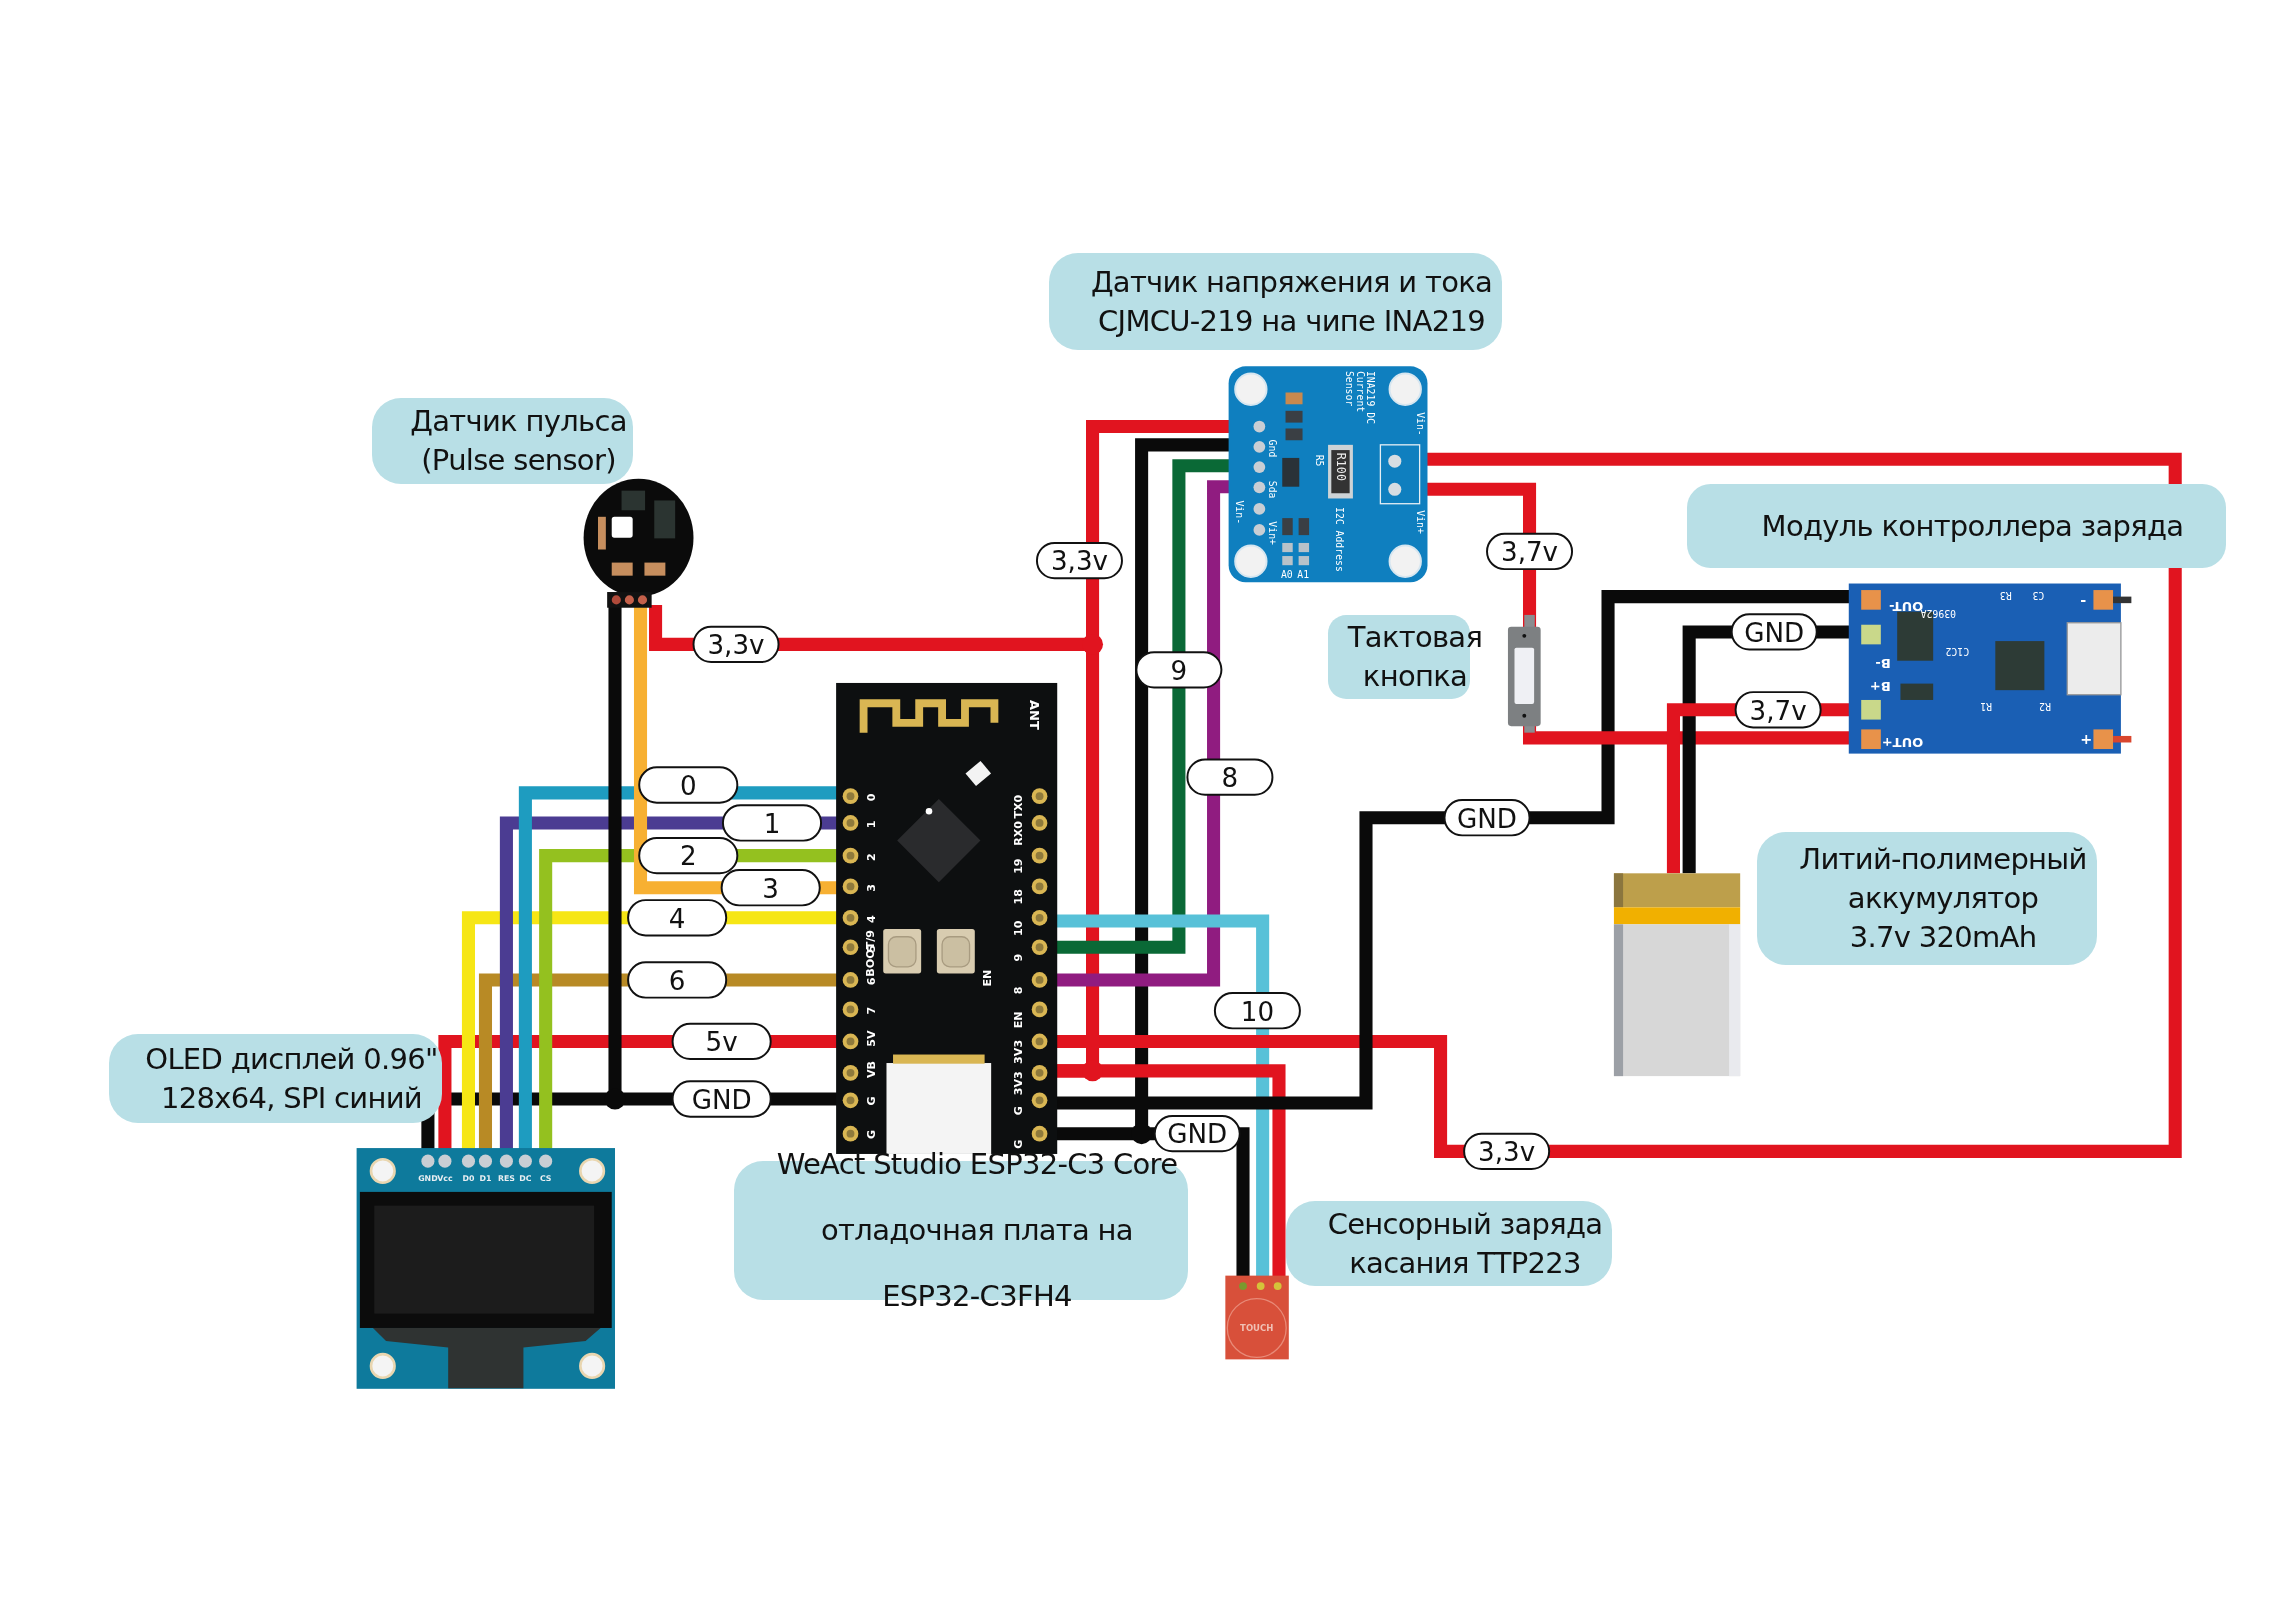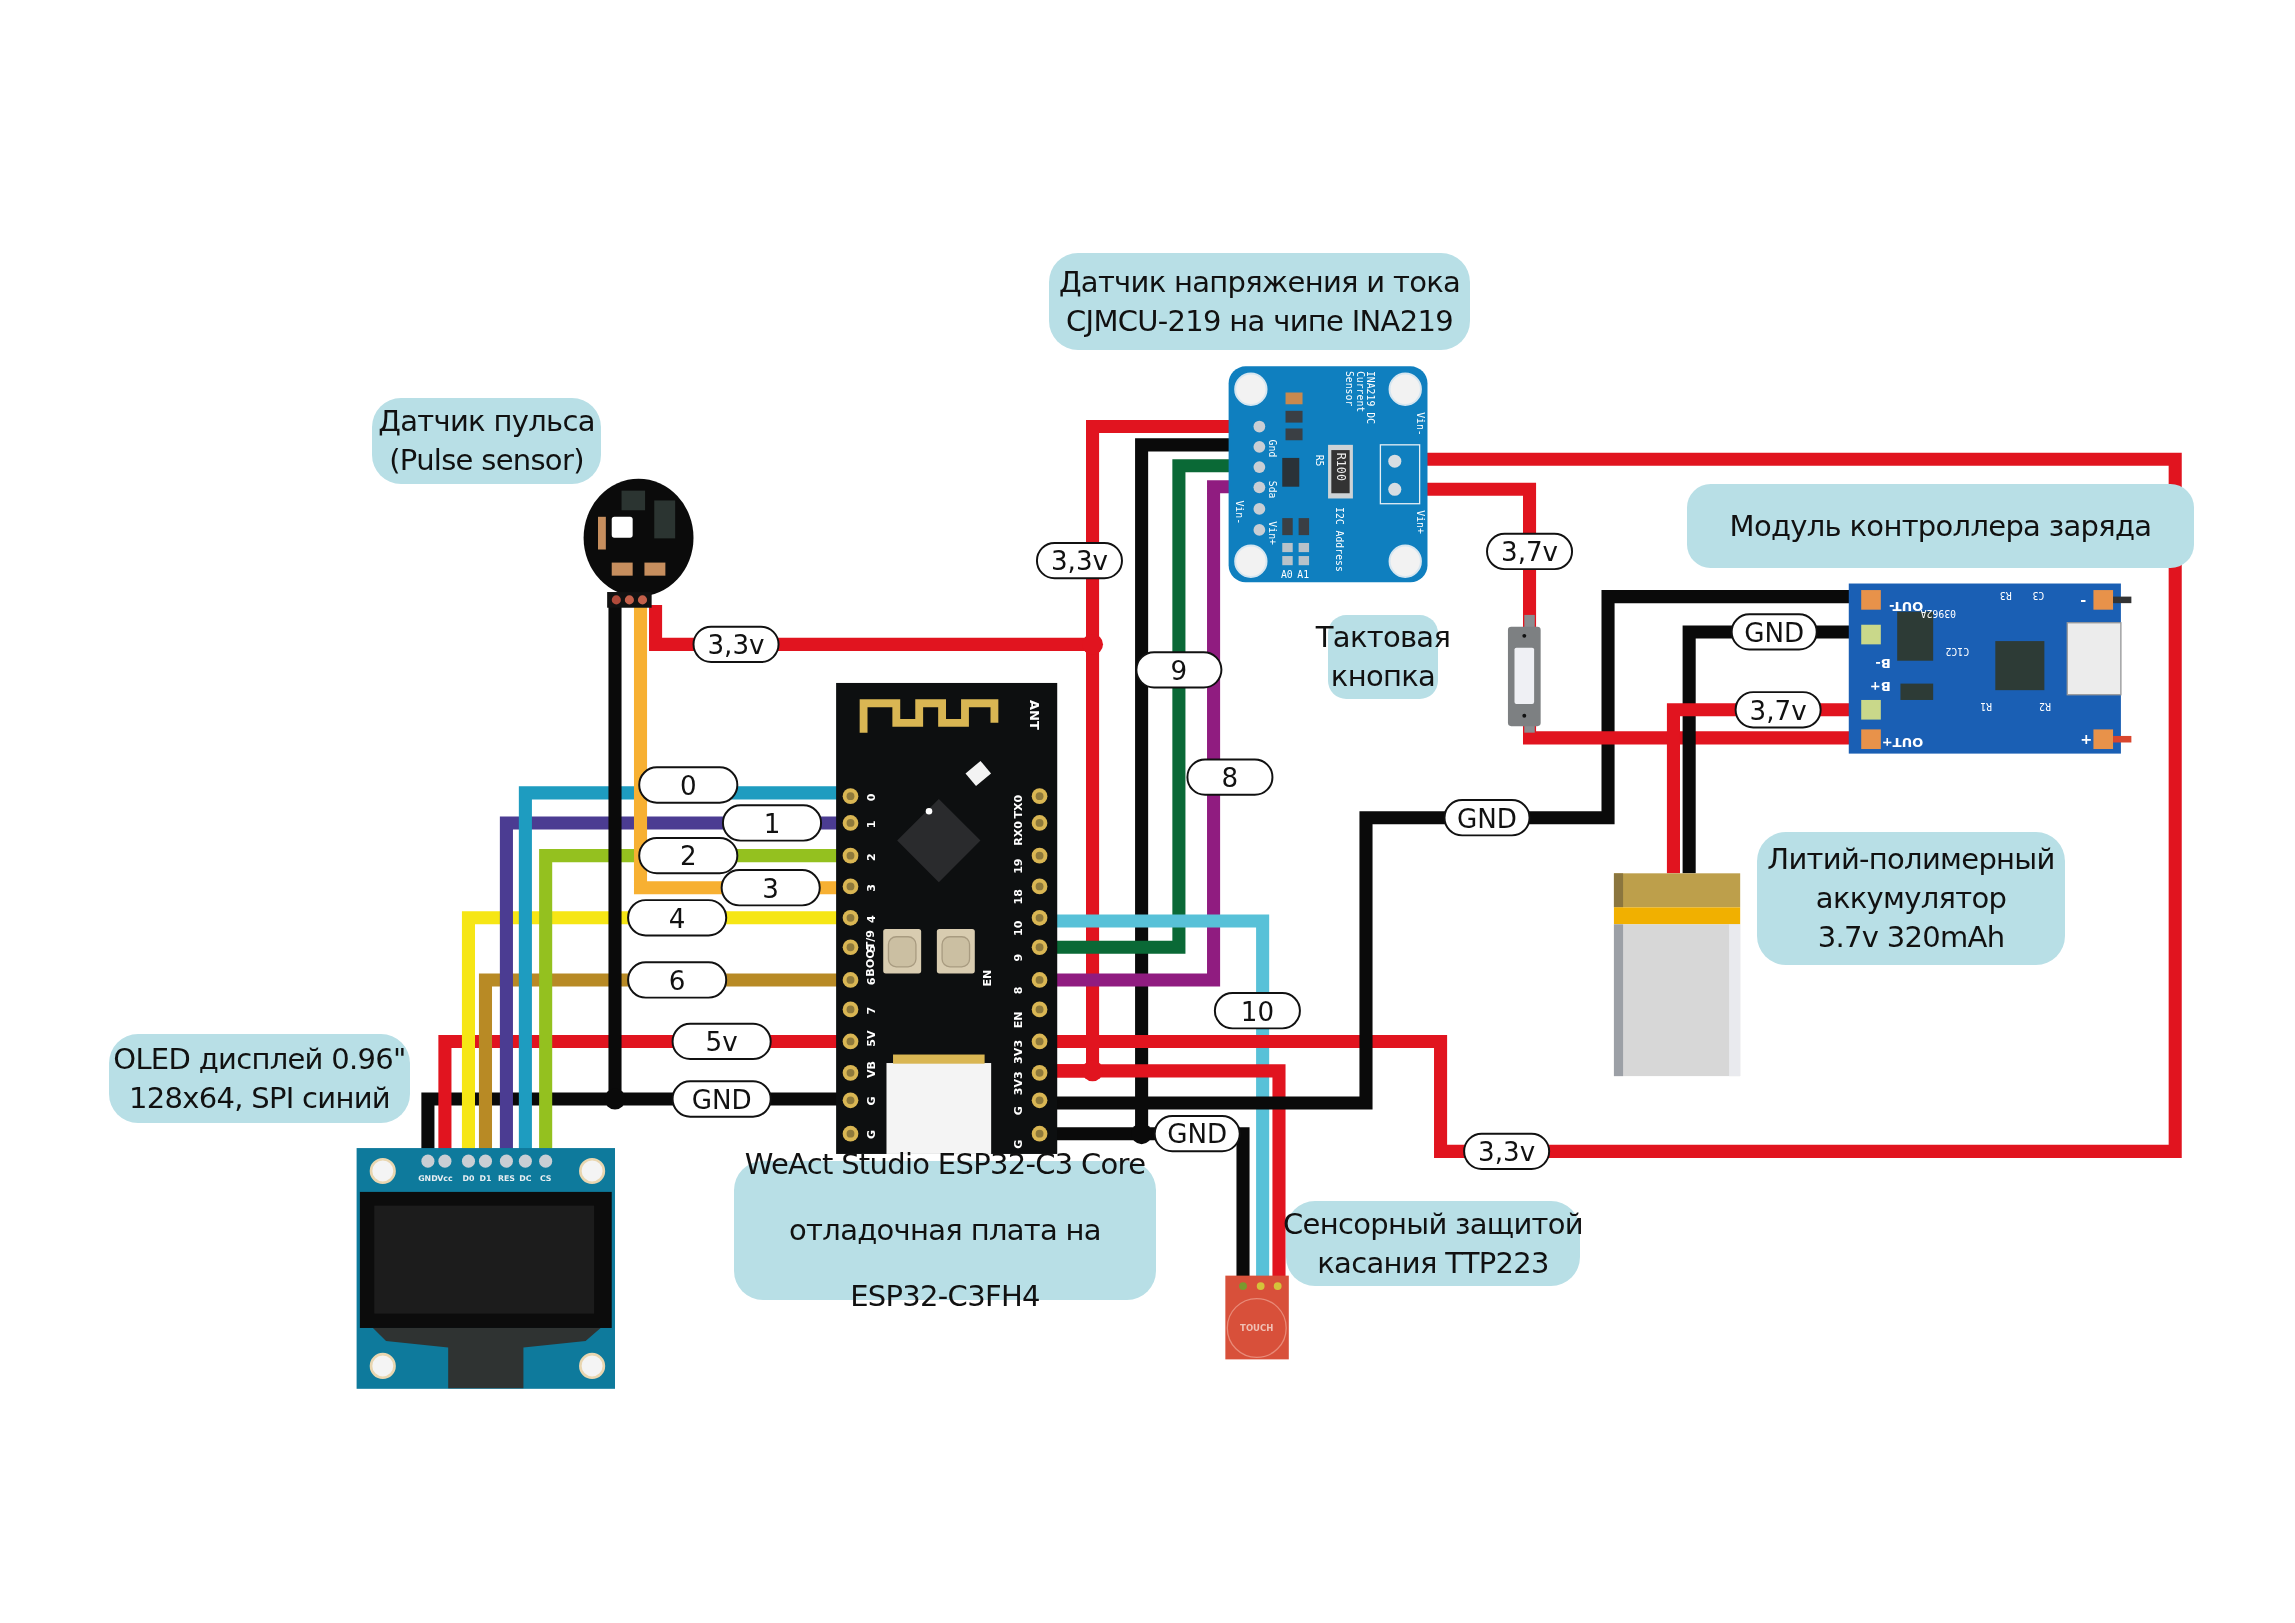--- a/index.html
+++ b/index.html
@@ -1,18 +1,18 @@
 <!DOCTYPE html>
 <html style="font-size:10.5px"><head>
 <meta charset="utf-8">
 <style>
   html, body { margin:0; padding:0; background:#ffffff; }
   body { width:2295px; height:1623px; position:relative; overflow:hidden; font-family:"Liberation Sans", "DejaVu Sans", sans-serif; }
   #canvas { position:absolute; left:0; top:0; }
-  .caption { position:absolute; background:#b8dfe6; border-radius:29px; color:#111; text-align:center; font-family:"DejaVu Sans", sans-serif; font-size:29px; line-height:39px; display:flex; flex-direction:column; justify-content:center; align-items:center; letter-spacing:-0.7px; }
+  .caption { position:absolute; background:#b8dfe6; border-radius:29px; color:#111; text-align:center; font-family:"DejaVu Sans", sans-serif; font-size:29px; line-height:39px; display:flex; flex-direction:column; justify-content:center; align-items:center; letter-spacing:-0.7px;padding-left:32px; }
   .caption span { display:block; white-space:nowrap; }
 </style>
 </head>
 <body>
 
 <svg id="canvas" width="2295" height="1623" viewBox="0 0 3508 2481" xmlns="http://www.w3.org/2000/svg">
 
   <g stroke-linejoin="miter" fill="none" stroke-width="20">
 
     <polyline stroke="#0a0a0a" points="654,1780 654,1680 1300,1680"></polyline>
@@ -419,16 +419,16 @@
 <div class="caption" style="left:109px;top:1034px;width:301px;height:89px;">
   <span>OLED дисплей 0.96"</span>
   <span>128x64, SPI синий</span>
 </div>
 <div class="caption" style="left:734px;top:1161px;width:422px;height:139px;gap:27px;">
   <span>WeAct Studio ESP32-C3 Core</span>
   <span>отладочная плата на</span>
   <span>ESP32-C3FH4</span>
 </div>
 <div class="caption" style="left:1286px;top:1201px;width:294px;height:85px;">
-  <span>Сенсорный защитой</span>
+  <span>Сенсорный заряда</span>
   <span>касания TTP223</span>
 </div>
 
 
 </body></html>

